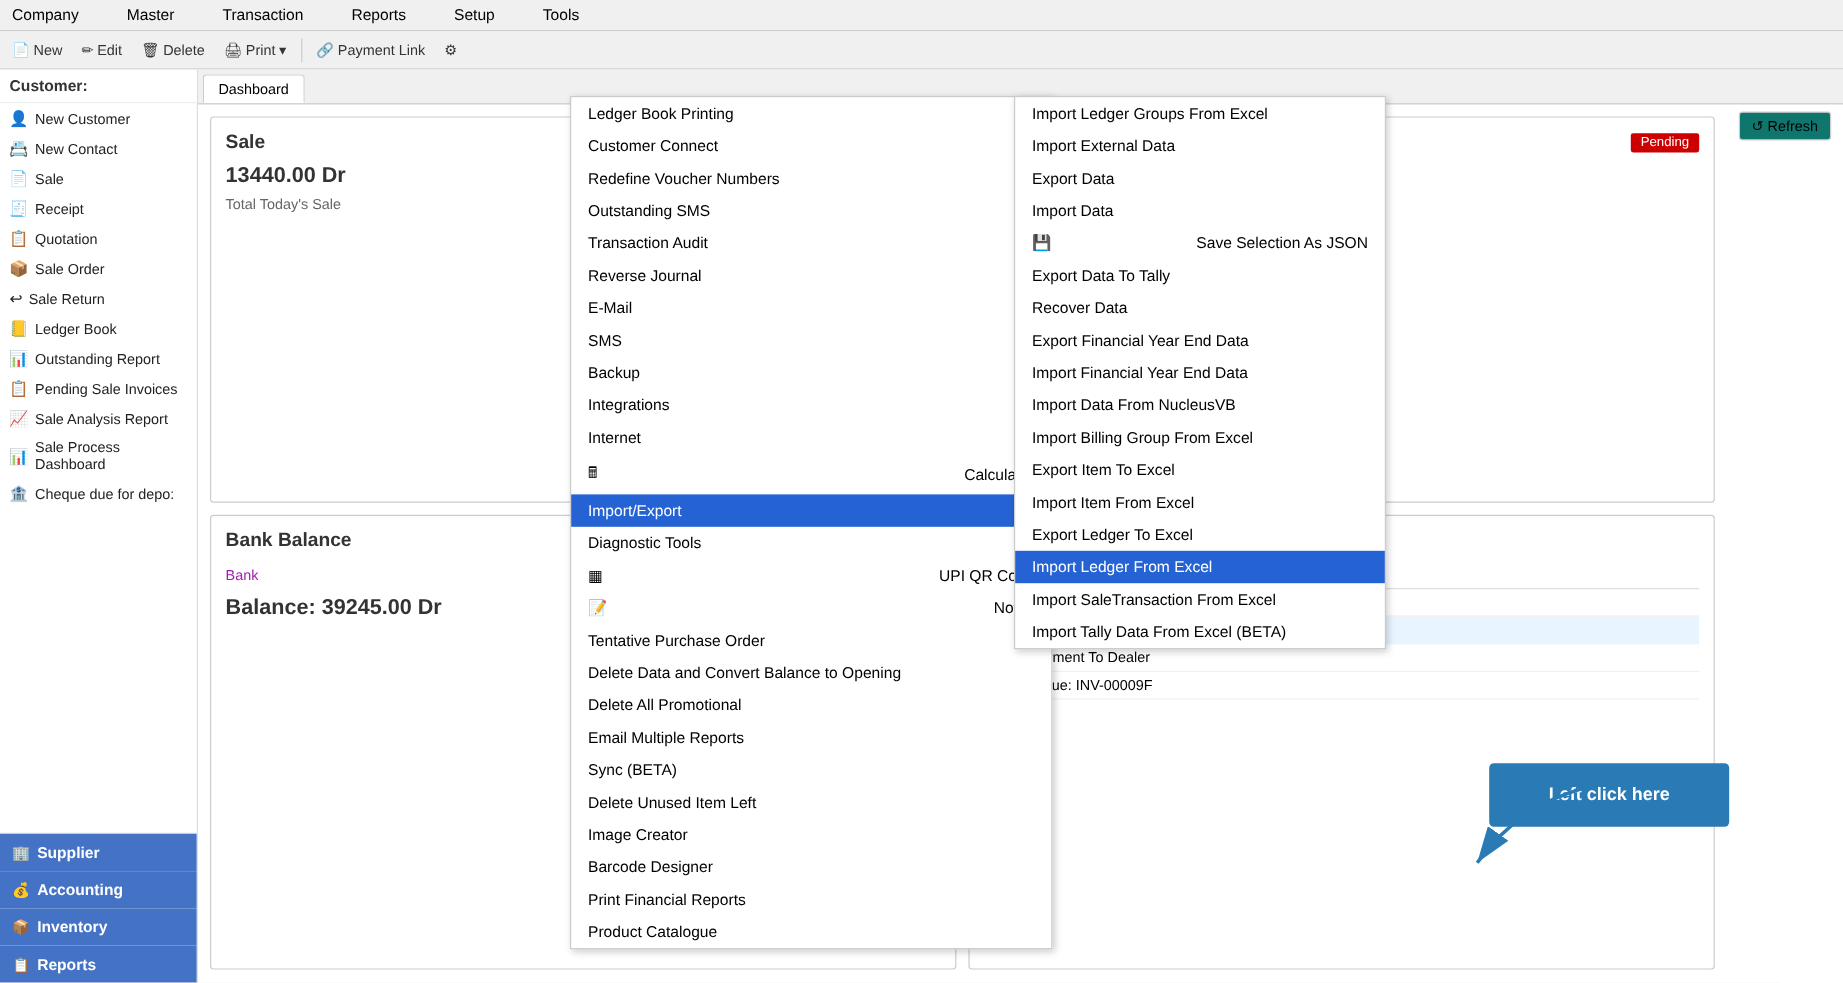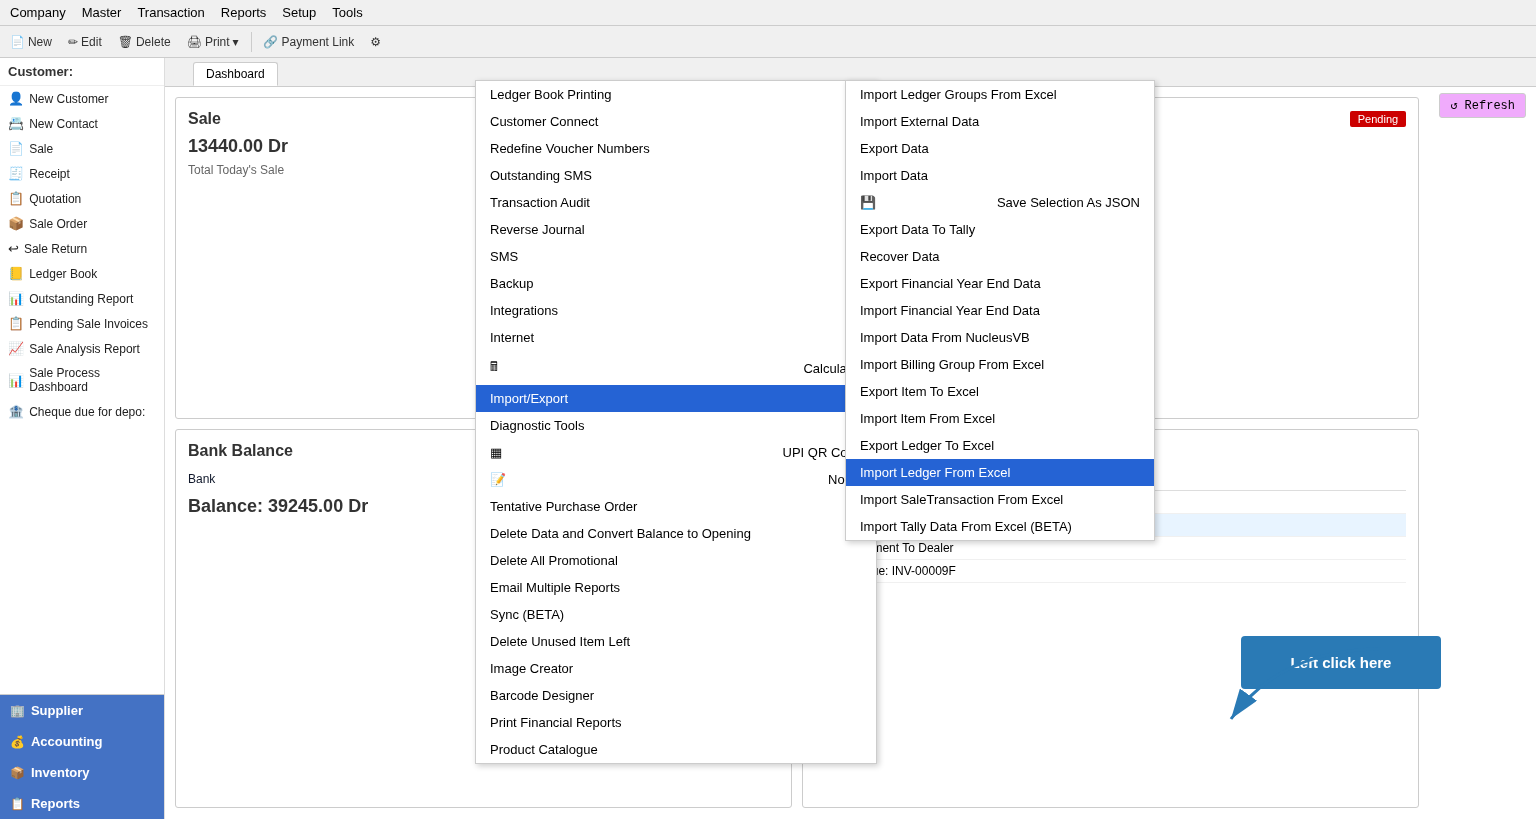--- a/index.html
+++ b/index.html
@@ -4,21 +4,21 @@
   <style>
     * { margin: 0; padding: 0; box-sizing: border-box; }
     body { font-family: 'Segoe UI', Arial, sans-serif; font-size: 13px; background: #f0f0f0; overflow: hidden; width: 1536px; height: 819px; position: relative; }
 
     
     .menu-bar {
       background: #f0f0f0;
       border-bottom: 1px solid #ccc;
       padding: 3px 6px;
       display: flex;
-      gap: 8px;
+      gap: 32px;
       align-items: center;
       height: 26px;
     }
     .menu-item {
       cursor: pointer;
       font-size: 13px;
       color: #000;
       padding: 2px 4px;
     }
 
@@ -122,21 +122,21 @@
     }
     .tab {
       padding: 4px 12px;
       border: 1px solid #ccc;
       border-bottom: none;
       background: #fff;
       cursor: pointer;
       font-size: 12px;
       border-radius: 3px 3px 0 0;
     }
-    .tab.active { background: #fff; border-bottom: 1px solid #fff; margin-left: 24px; }
+    .tab.active { background: #fff; border-bottom: 1px solid #fff; }
 
     
     .dashboard {
       padding: 10px;
       display: grid;
       grid-template-columns: 1fr 1fr;
       gap: 10px;
       overflow: auto;
       height: calc(100% - 30px);
     }
@@ -155,43 +155,42 @@
     .card-title { font-size: 16px; font-weight: bold; color: #333; }
     .badge-today { background: #4caf50; color: #fff; padding: 2px 8px; font-size: 11px; border-radius: 2px; }
     .badge-pending { background: #c00; color: #fff; padding: 2px 8px; font-size: 11px; border-radius: 2px; margin-left: 35px; }
     .amount { font-size: 18px; font-weight: bold; color: #333; margin: 6px 0; }
     .card-label { font-size: 12px; color: #666; }
     .refresh-btn {
       float: right;
       margin: 6px 10px;
       padding: 4px 10px;
       border: 1px solid #ccc;
-      background: #f0abfc;
+      background: #0f766e;
       cursor: pointer;
       font-size: 12px;
       border-radius: 3px;
-      font-family: Liberation Mono, monospace;
     }
     .details-btn {
       padding: 3px 10px;
       border: 1px solid #ccc;
       background: #f9f9f9;
       cursor: pointer;
       font-size: 12px;
       border-radius: 3px;
     }
     .dropdown-select {
       border: 1px solid #ccc;
       padding: 2px 4px;
       font-size: 12px;
       background: #fff;
       cursor: pointer;
     }
     .bank-row { display: flex; justify-content: space-between; align-items: center; margin-bottom: 4px; }
-    .bank-label { font-size: 12px; color: #0f172a; }
+    .bank-label { font-size: 12px; color: #a21caf; }
     .task-table { width: 100%; border-collapse: collapse; font-size: 12px; }
     .task-table th { text-align: left; padding: 4px; border-bottom: 1px solid #ddd; font-weight: bold; cursor: pointer; }
     .task-table td { padding: 4px; border-bottom: 1px solid #f0f0f0; }
     .task-row-highlight { background: #e8f4ff; }
     .dropdown-menu {
       position: absolute;
       top: 22px;
       left: 310px;
       background: #fff;
       border: 1px solid #ccc;
@@ -442,20 +441,23 @@
       <div class="menu-item-row">
         <span>Outstanding SMS</span>
       </div>
       <div class="menu-item-row">
         <span>Transaction Audit</span>
       </div>
       <div class="menu-item-row">
         <span>Reverse Journal</span>
       </div>
       <div class="menu-item-row">
+        <span>E-Mail</span>
+      </div>
+      <div class="menu-item-row">
         <span>SMS</span>
       </div>
       <div class="menu-item-row">
         <span>Backup</span>
       </div>
       <div class="menu-item-row">
         <span>Integrations</span>
         <span class="arrow">▶</span>
       </div>
       <div class="menu-item-row">

